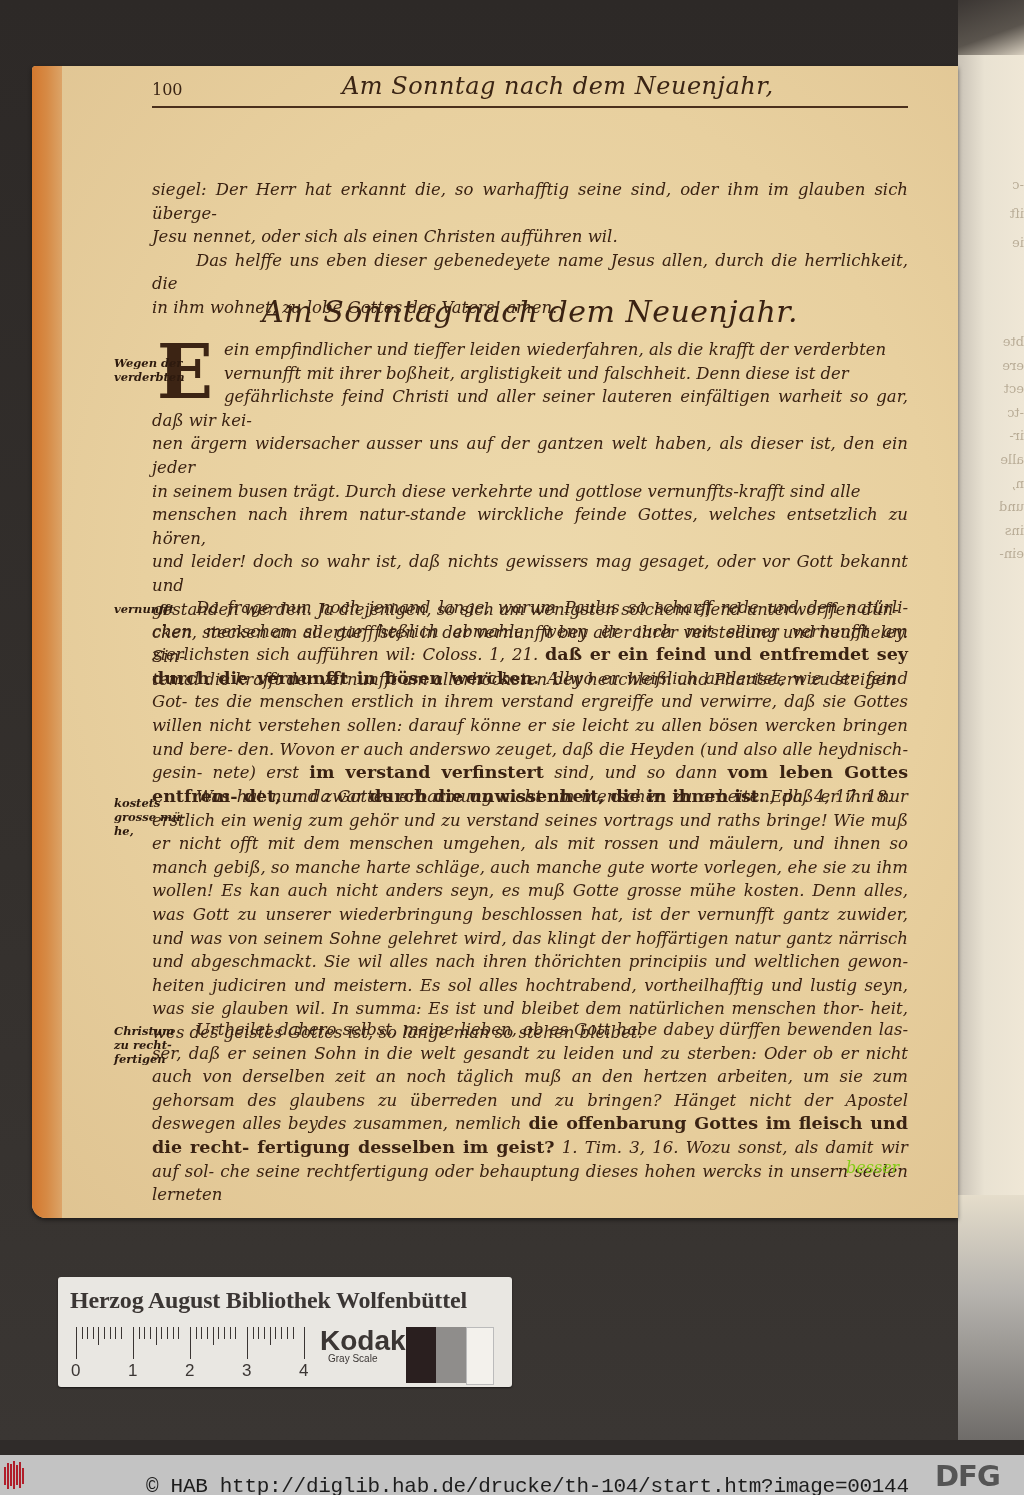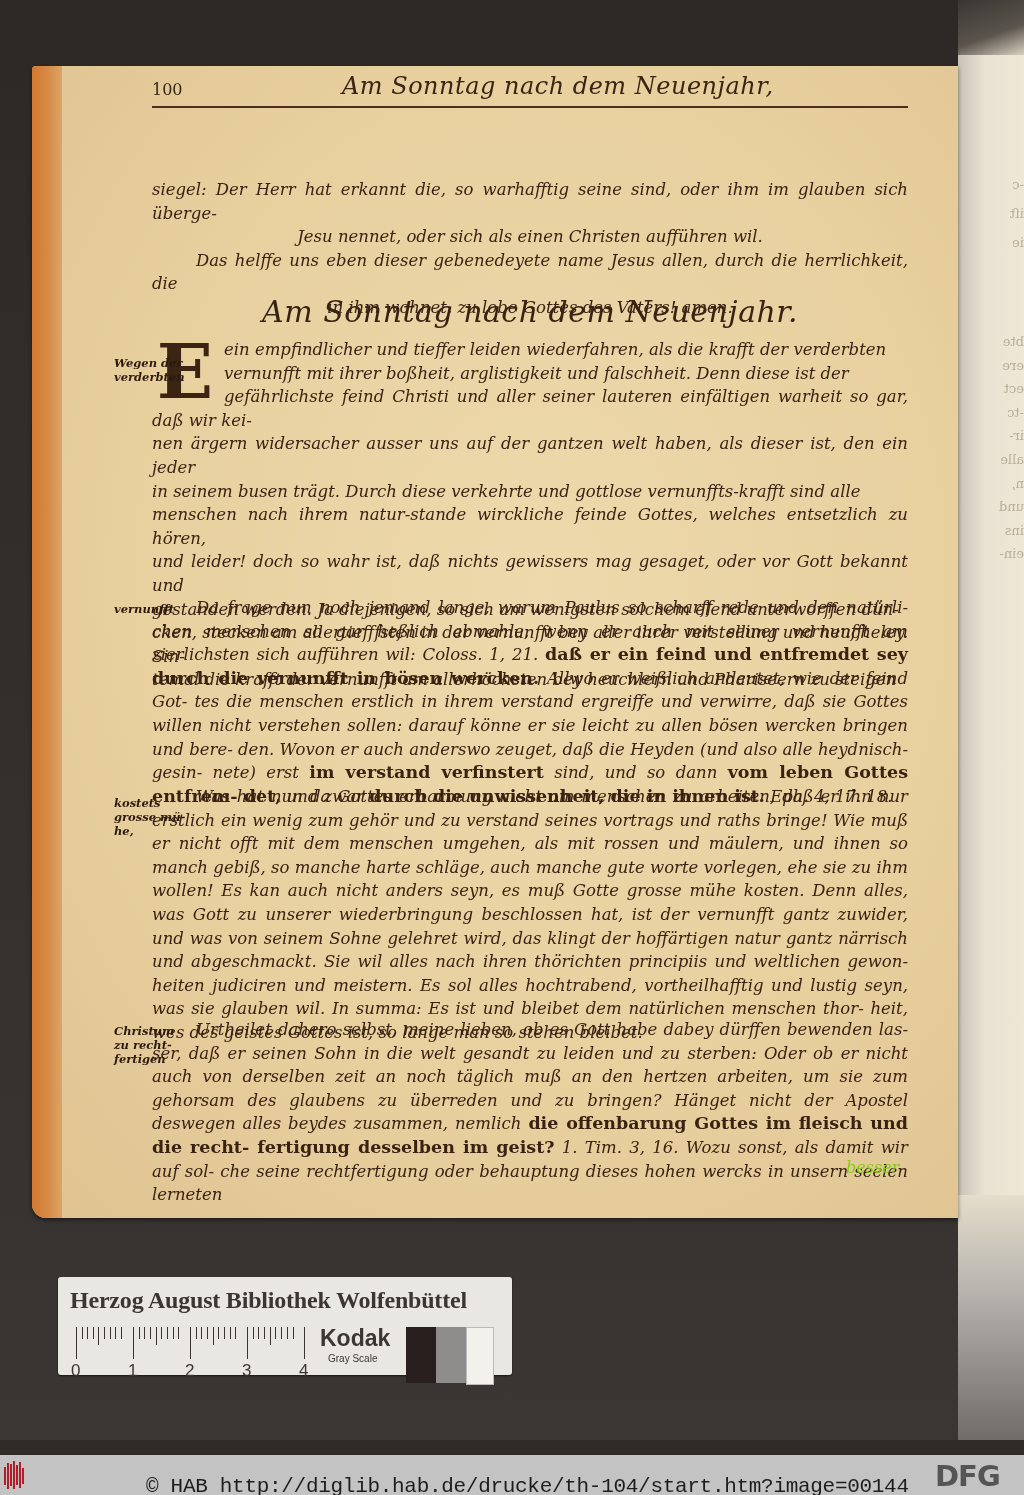--- a/index.html
+++ b/index.html
@@ -36,32 +36,32 @@
   .text-block p { margin:0; }
   .indent { text-indent:44px; }
   .heading { position:absolute; left:152px; top:294px; width:756px; text-align:center;
     font-size:30px; color:#3a2212; font-style:italic; letter-spacing:.5px; }
   .dropcap { float:left; width:66px; height:68px; margin:2px 6px 0 0;
     font-size:74px; line-height:64px; color:#3c2414; font-weight:bold; font-style:normal;
     text-align:center; }
   .margin-note { position:absolute; left:114px; width:72px; font-size:11.5px; line-height:14px;
     color:#2d1a0e; font-weight:bold; font-style:italic; }
   .emph { font-weight:bold; font-style:normal; font-size:17.5px; }
-  .last-line { text-align:center; }
+  .last-line { text-align:left; }
   .catch { position:absolute; left:846px; top:1158px; font-size:16px; color:#84cc16; font-style:italic; }
 
   
-  .card { position:absolute; left:58px; top:1277px; width:454px; height:98px;
+  .card { position:absolute; left:58px; top:1277px; width:454px; height:110px;
     background:#e9e7e2; border-radius:3px; box-shadow:0 1px 2px rgba(0,0,0,.6); }
   .card-title { position:absolute; left:12px; top:10px; font-family:"Liberation Serif", serif;
     font-weight:bold; font-size:24px; color:#3b3634; letter-spacing:-.2px; white-space:nowrap; }
   .ruler { position:absolute; left:10px; top:46px; width:236px; height:58px; }
   .tick { position:absolute; top:4px; width:1px; background:#3a3533; }
   .ruler-num { position:absolute; top:38px; font-family:"Liberation Sans", sans-serif; font-size:17px; color:#3b3634; }
-  .kodak { position:absolute; left:262px; top:48px; font-family:"Liberation Sans", sans-serif; font-weight:bold; font-size:23px; color:#3b3634; }
+  .kodak { position:absolute; left:262px; top:48px; font-family:"Liberation Sans", sans-serif; font-weight:bold; font-size:28px; color:#3b3634; }
   .kodak-sub { position:absolute; left:270px; top:76px; font-family:"Liberation Sans", sans-serif; font-size:10px; color:#3b3634; }
   .swatch { position:absolute; top:50px; height:56px; }
 
   
   .footer { position:absolute; left:0; top:1455px; width:1024px; height:40px; background:#c3c3c3; }
   .hab-logo { position:absolute; left:4px; top:6px; width:20px; height:28px; }
   .hab-logo span { position:absolute; top:0; width:1.6px; background:#b01e2a; }
   .copyright { position:absolute; left:146px; top:20px; font-family:Liberation Mono, monospace;
     font-size:21px; color:#1d1d1d; letter-spacing:-.3px; white-space:nowrap;text-align:center; }
   .dfg { position:absolute; left:935px; top:4px; font-family:"DejaVu Sans", sans-serif; font-weight:bold;

